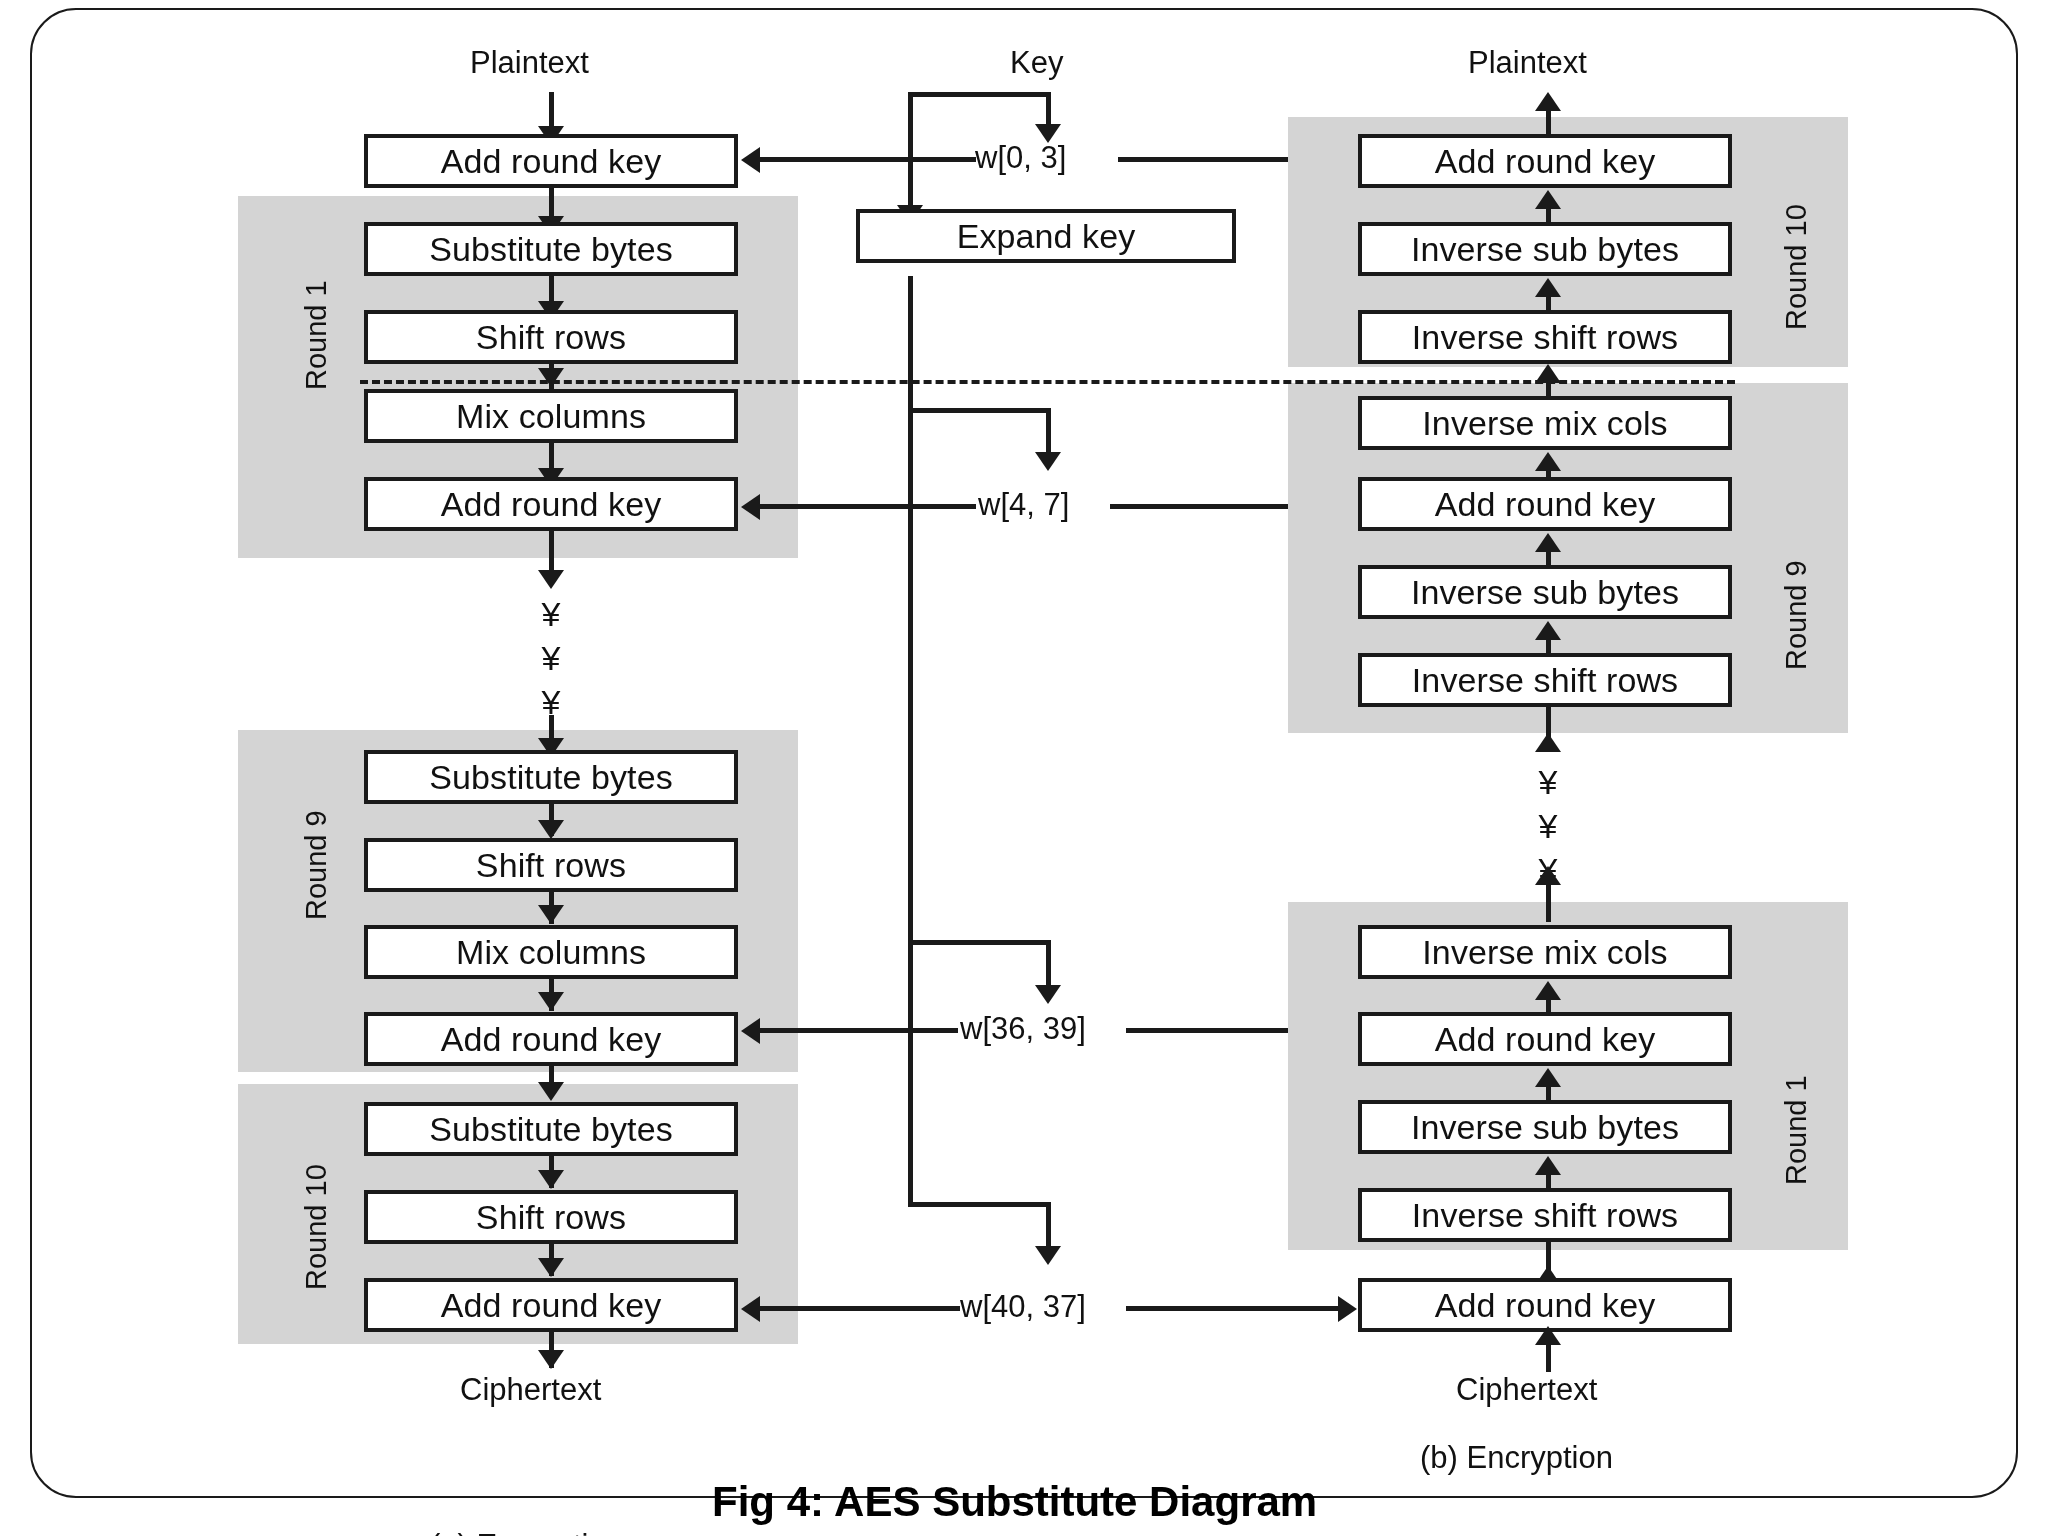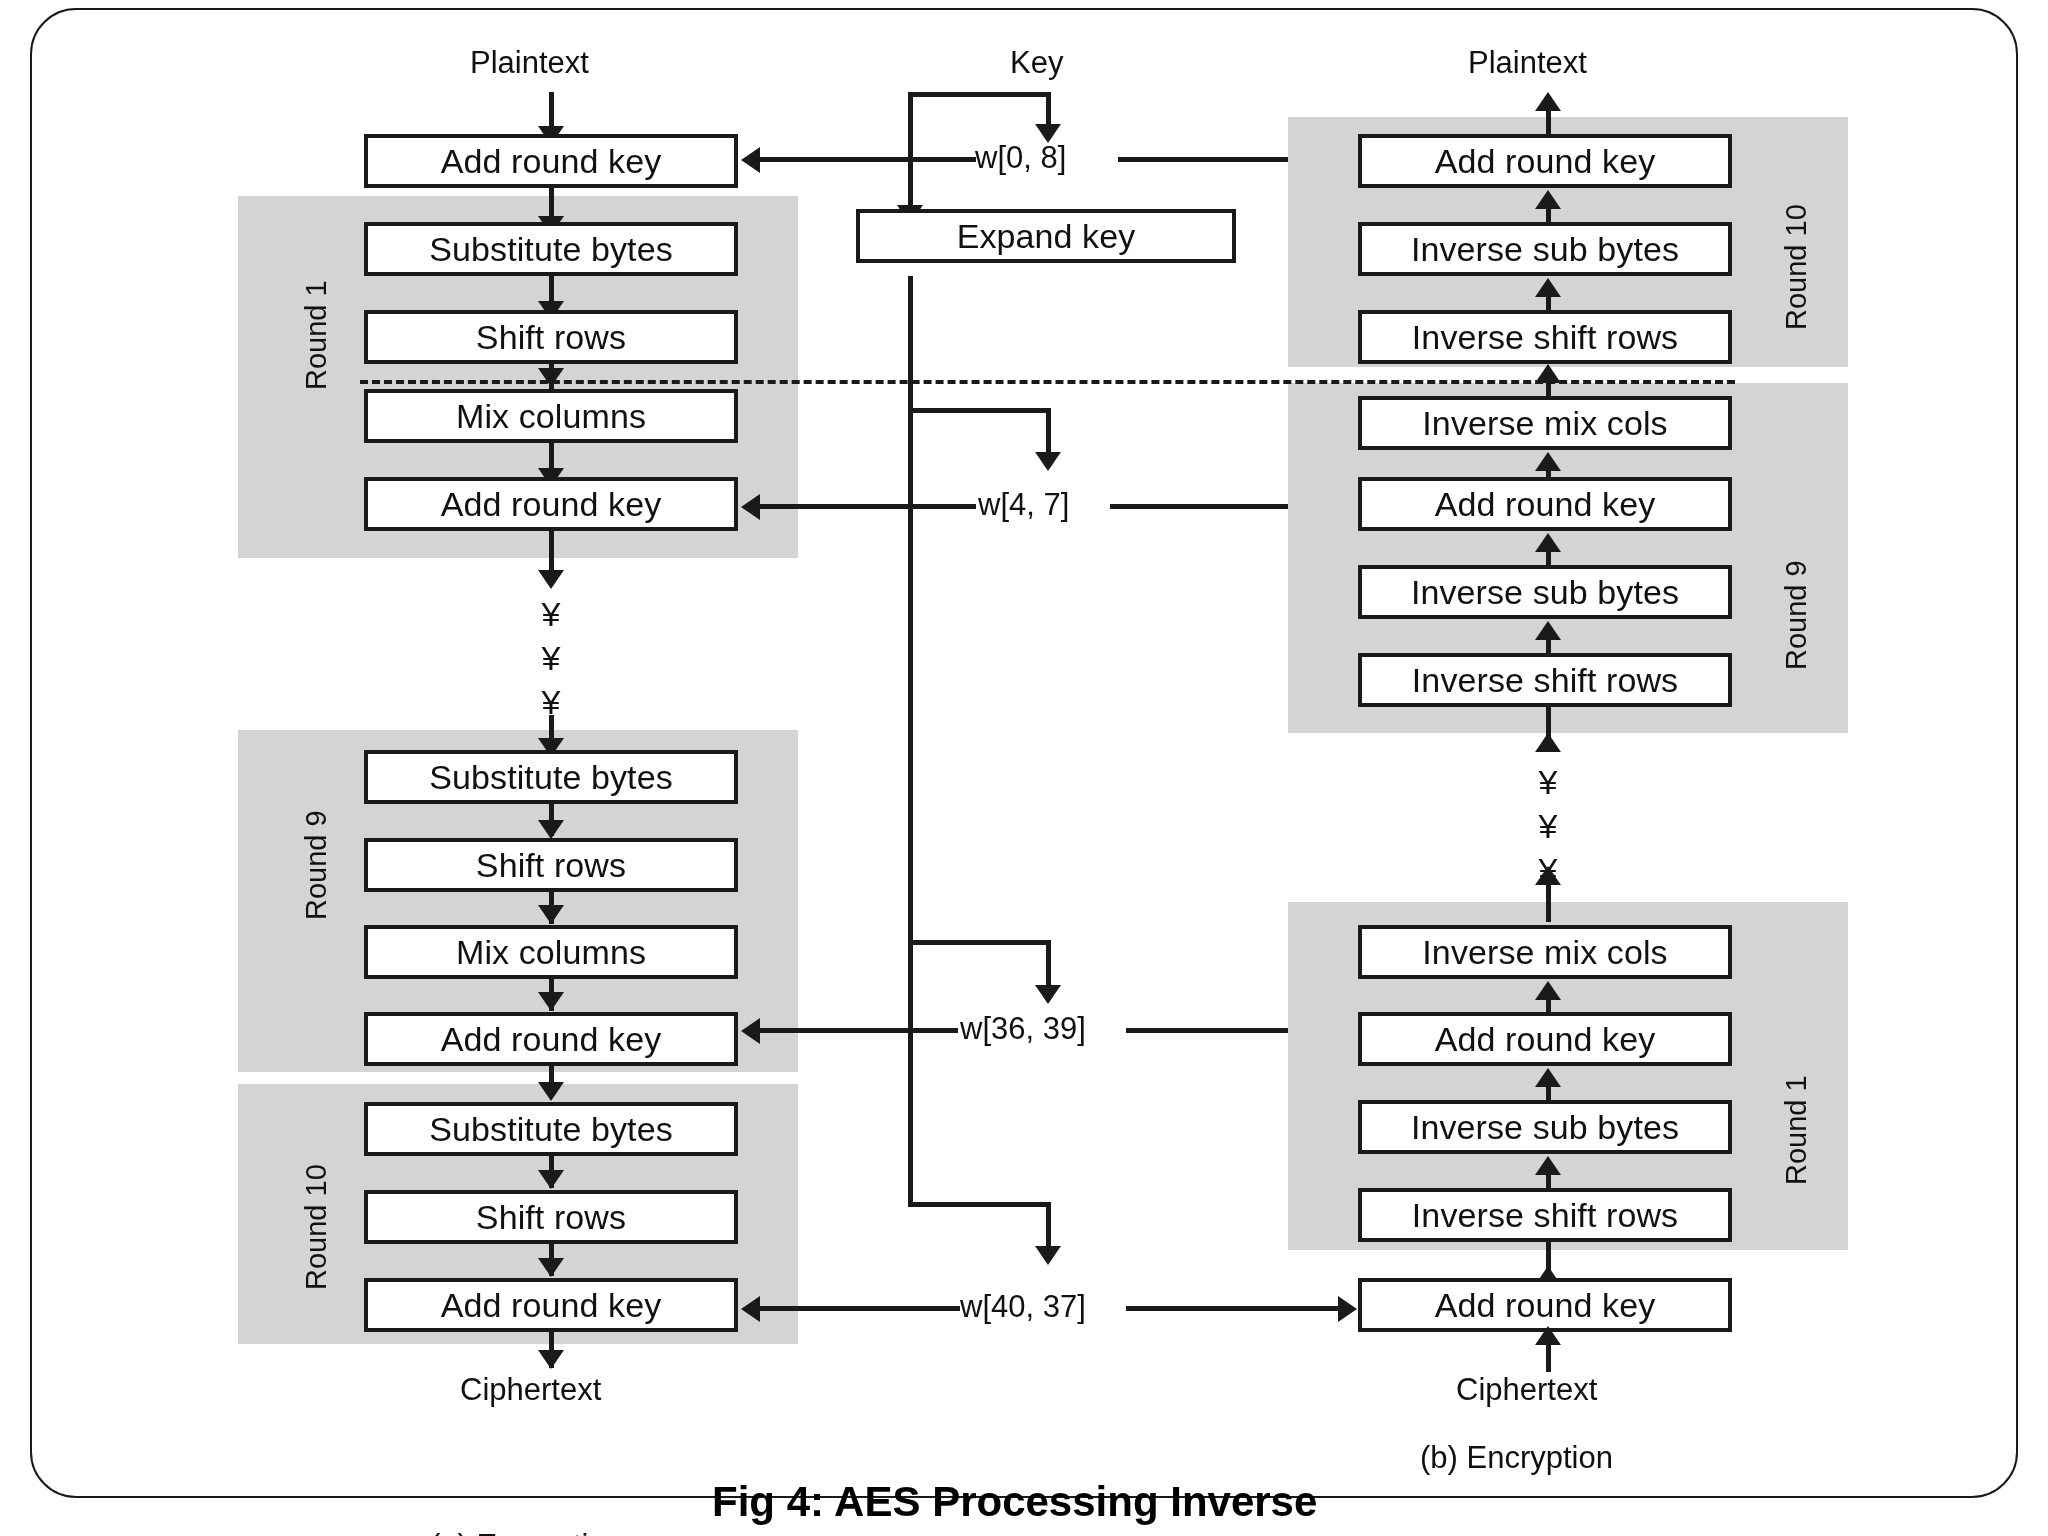--- a/index.html
+++ b/index.html
@@ -206,21 +206,21 @@
   <div class="arrow-d" style="left:1035px; top:124px;"></div>
 
   <div class="hline" style="left:908px; top:92px; width:143px;"></div>
   <div class="vline" style="left:908px; top:92px; height:128px;"></div>
   <div class="arrow-d" style="left:897px; top:205px;"></div>
 
   <div class="pbox" style="left:856px; top:209px; width:380px; height:54px;">Expand key</div>
 
   <div class="vline" style="left:908px; top:276px; height:930px;"></div>
 
-  <div class="tlabel" style="left:975px; top:140px;">w[0, 8]</div>
+  <div class="tlabel" style="left:975px; top:140px;">w[0, 3]</div>
   <div class="hline" style="left:908px; top:157px; width:68px;"></div>
   <div class="hline" style="left:760px; top:157px; width:150px;"></div>
   <div class="arrow-l" style="left:741px; top:147px;"></div>
   <div class="hline" style="left:1118px; top:157px; width:222px;"></div>
   <div class="arrow-r" style="left:1338px; top:147px;"></div>
 
   <div class="vline" style="left:1046px; top:408px; height:50px;"></div>
   <div class="hline" style="left:908px; top:408px; width:143px;"></div>
   <div class="arrow-d" style="left:1035px; top:452px;"></div>
   <div class="tlabel" style="left:978px; top:487px;">w[4, 7]</div>
@@ -317,14 +317,14 @@
   <div class="pbox" style="left:1358px; top:1278px; width:374px; height:54px;">Add round key</div>
   <div class="vline" style="left:1546px; top:1332px; height:40px;"></div>
   <div class="arrow-u" style="left:1535px; top:1326px;"></div>
 
   <div class="tlabel" style="left:1456px; top:1372px;">Ciphertext</div>
 
   <div class="caption" style="left:1420px; top:1440px;">(b) Encryption</div>
 
   <div class="dashed" style="left:360px; top:380px; width:1375px;"></div>
 
-  <div class="figtitle" style="left:712px; top:1478px;">Fig 4: AES Processing Inverse</div>
+  <div class="figtitle" style="left:712px; top:1478px;">Fig 4: AES Substitute Diagram</div>
 </div>
 
 </body></html>

